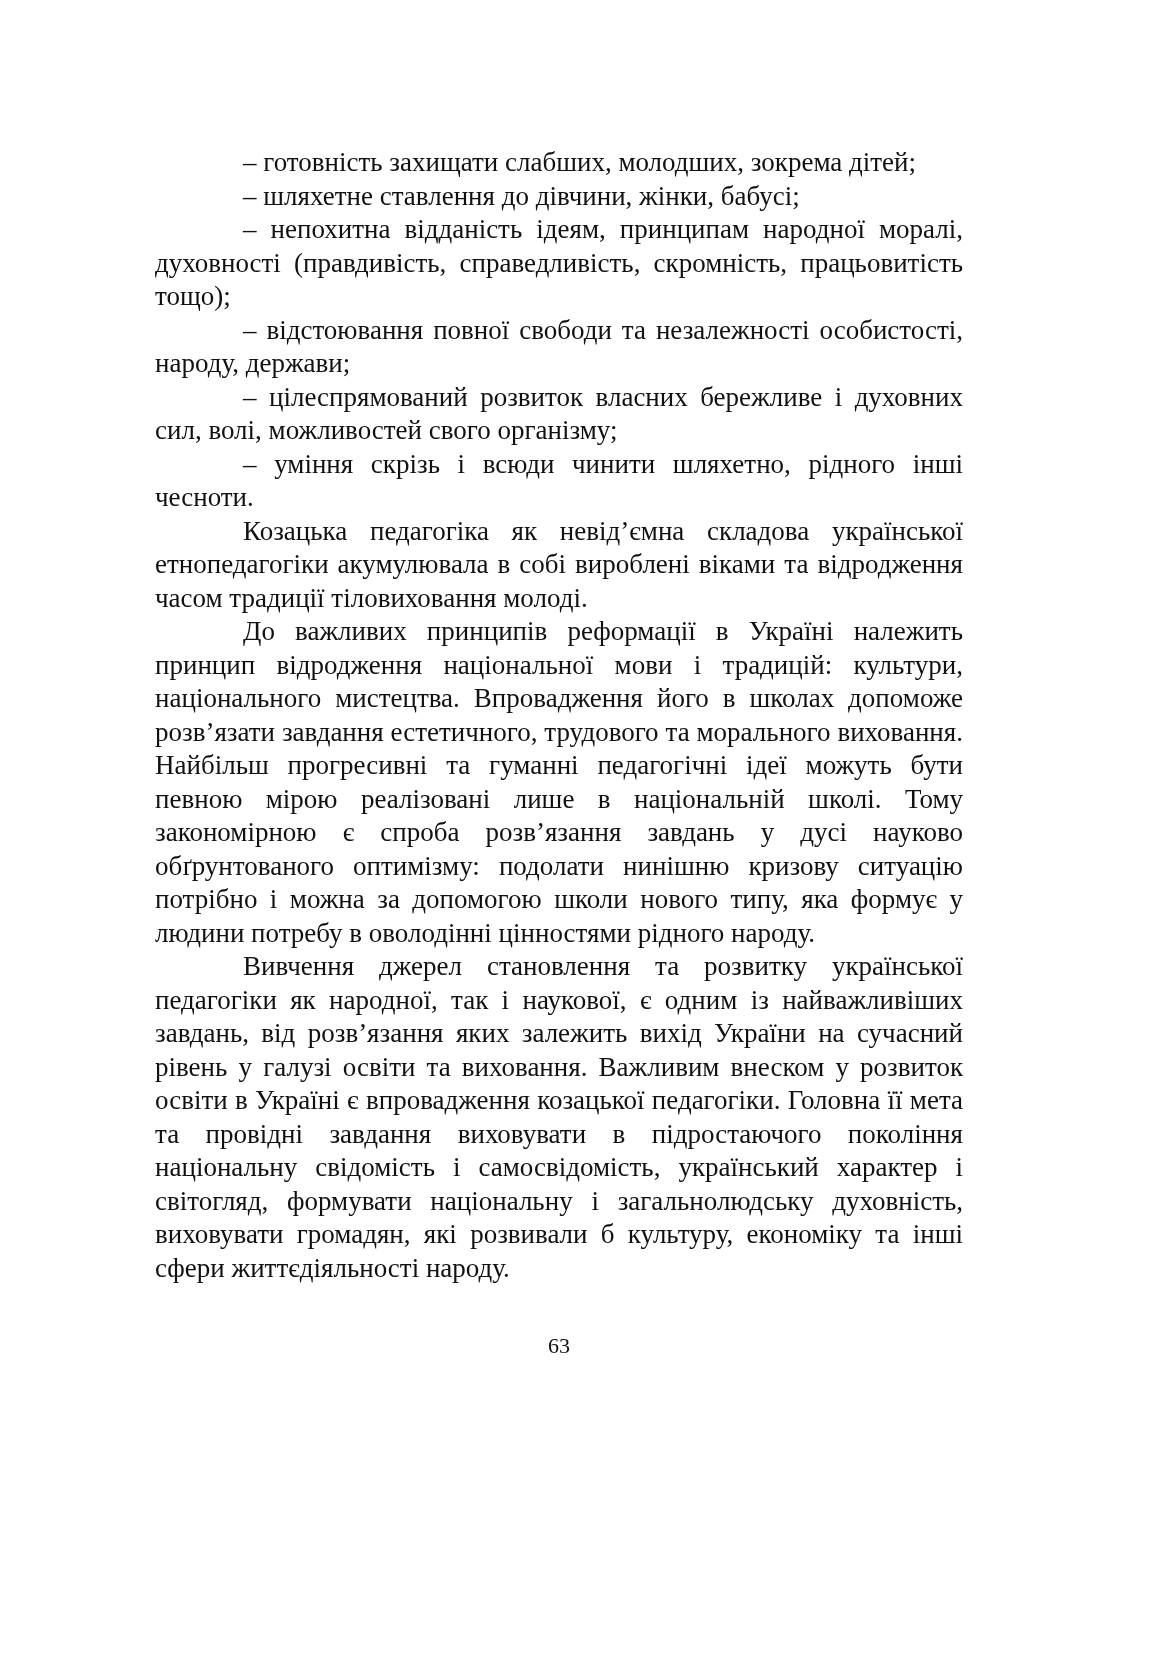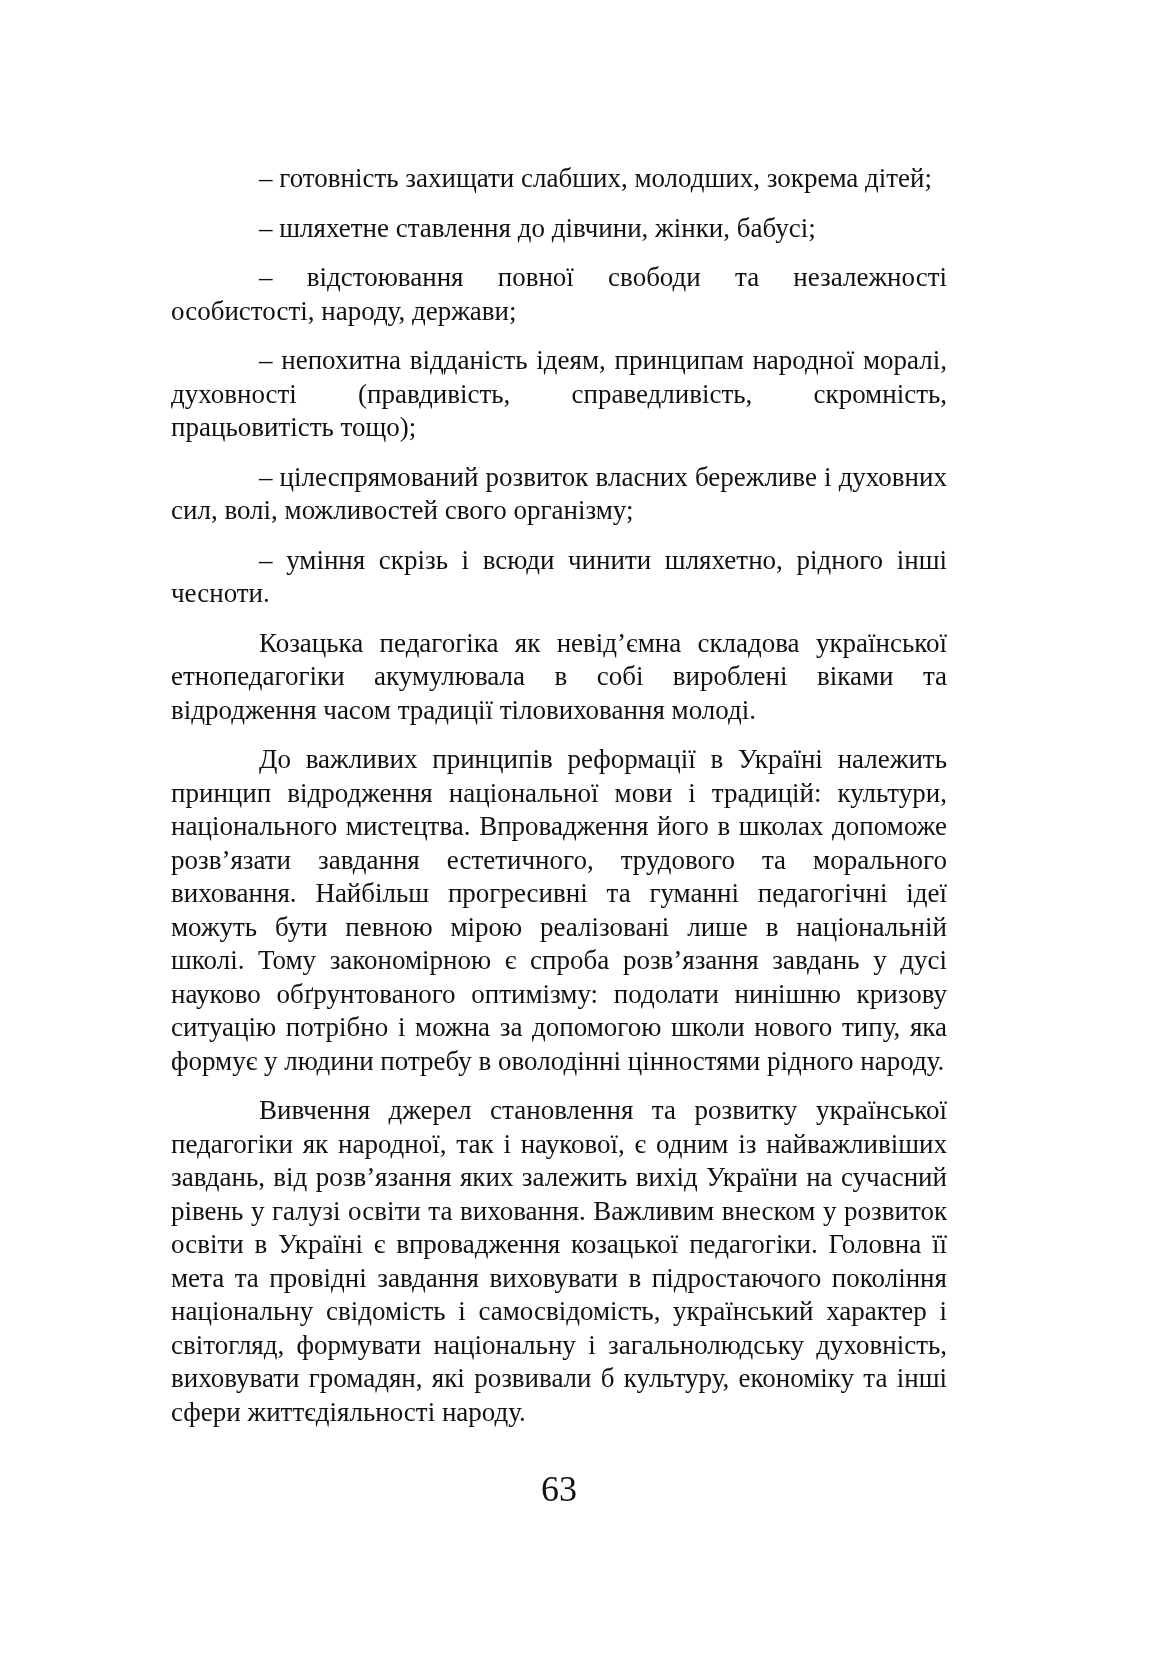--- a/index.html
+++ b/index.html
@@ -19,42 +19,42 @@
     left: 155px;
     top: 146px;
     width: 808px;
     color: #111111;
     font-family: "Liberation Serif", "DejaVu Serif", serif;
     font-size: 27px;
     line-height: 33.5px;
     text-align: justify;
   }
   .para {
-    margin: 16px;
+    margin: 0;
     padding: 0;
     text-indent: 88px;
   }
   .folio {
     margin-top: 44px;
     text-indent: 0;
     text-align: center;
     font-family: "Liberation Serif", "DejaVu Serif", serif;
-    font-size: 36px;
+    font-size: 22px;
     color: #111111;
   }
 </style>
 </head>
 <body>
 
 <div class="page">
   <main class="text-block">
     <p class="para">– готовність захищати слабших, молодших, зокрема дітей;</p>
     <p class="para">– шляхетне ставлення до дівчини, жінки, бабусі;</p>
+    <p class="para">– непохитна відданість ідеям, принципам народної моралі, духовності (правдивість, справедливість, скромність, працьовитість тощо);</p>
     <p class="para">– відстоювання повної свободи та незалежності особистості, народу, держави;</p>
-    <p class="para">– непохитна відданість ідеям, принципам народної моралі, духовності (правдивість, справедливість, скромність, працьовитість тощо);</p>
     <p class="para">– цілеспрямований розвиток власних бережливе і духовних сил, волі, можливостей свого організму;</p>
     <p class="para">– уміння скрізь і всюди чинити шляхетно, рідного інші чесноти.</p>
     <p class="para">Козацька педагогіка як невід’ємна складова української етнопедагогіки акумулювала в собі вироблені віками та відродження часом традиції тіловиховання молоді.</p>
     <p class="para">До важливих принципів реформації в Україні належить принцип відродження національної мови і традицій: культури, національного мистецтва. Впровадження його в школах допоможе розв’язати завдання естетичного, трудового та морального виховання. Найбільш прогресивні та гуманні педагогічні ідеї можуть бути певною мірою реалізовані лише в національній школі. Тому закономірною є спроба розв’язання завдань у дусі науково обґрунтованого оптимізму: подолати нинішню кризову ситуацію потрібно і можна за допомогою школи нового типу, яка формує у людини потребу в оволодінні цінностями рідного народу.</p>
     <p class="para">Вивчення джерел становлення та розвитку української педагогіки як народної, так і наукової, є одним із найважливіших завдань, від розв’язання яких залежить вихід України на сучасний рівень у галузі освіти та виховання. Важливим внеском у розвиток освіти в Україні є впровадження козацької педагогіки. Головна її мета та провідні завдання виховувати в підростаючого покоління національну свідомість і самосвідомість, український характер і світогляд, формувати національну і загальнолюдську духовність, виховувати громадян, які розвивали б культуру, економіку та інші сфери життєдіяльності народу.</p>
     <div class="folio">63</div>
   </main>
 </div>
 
 </body></html>

